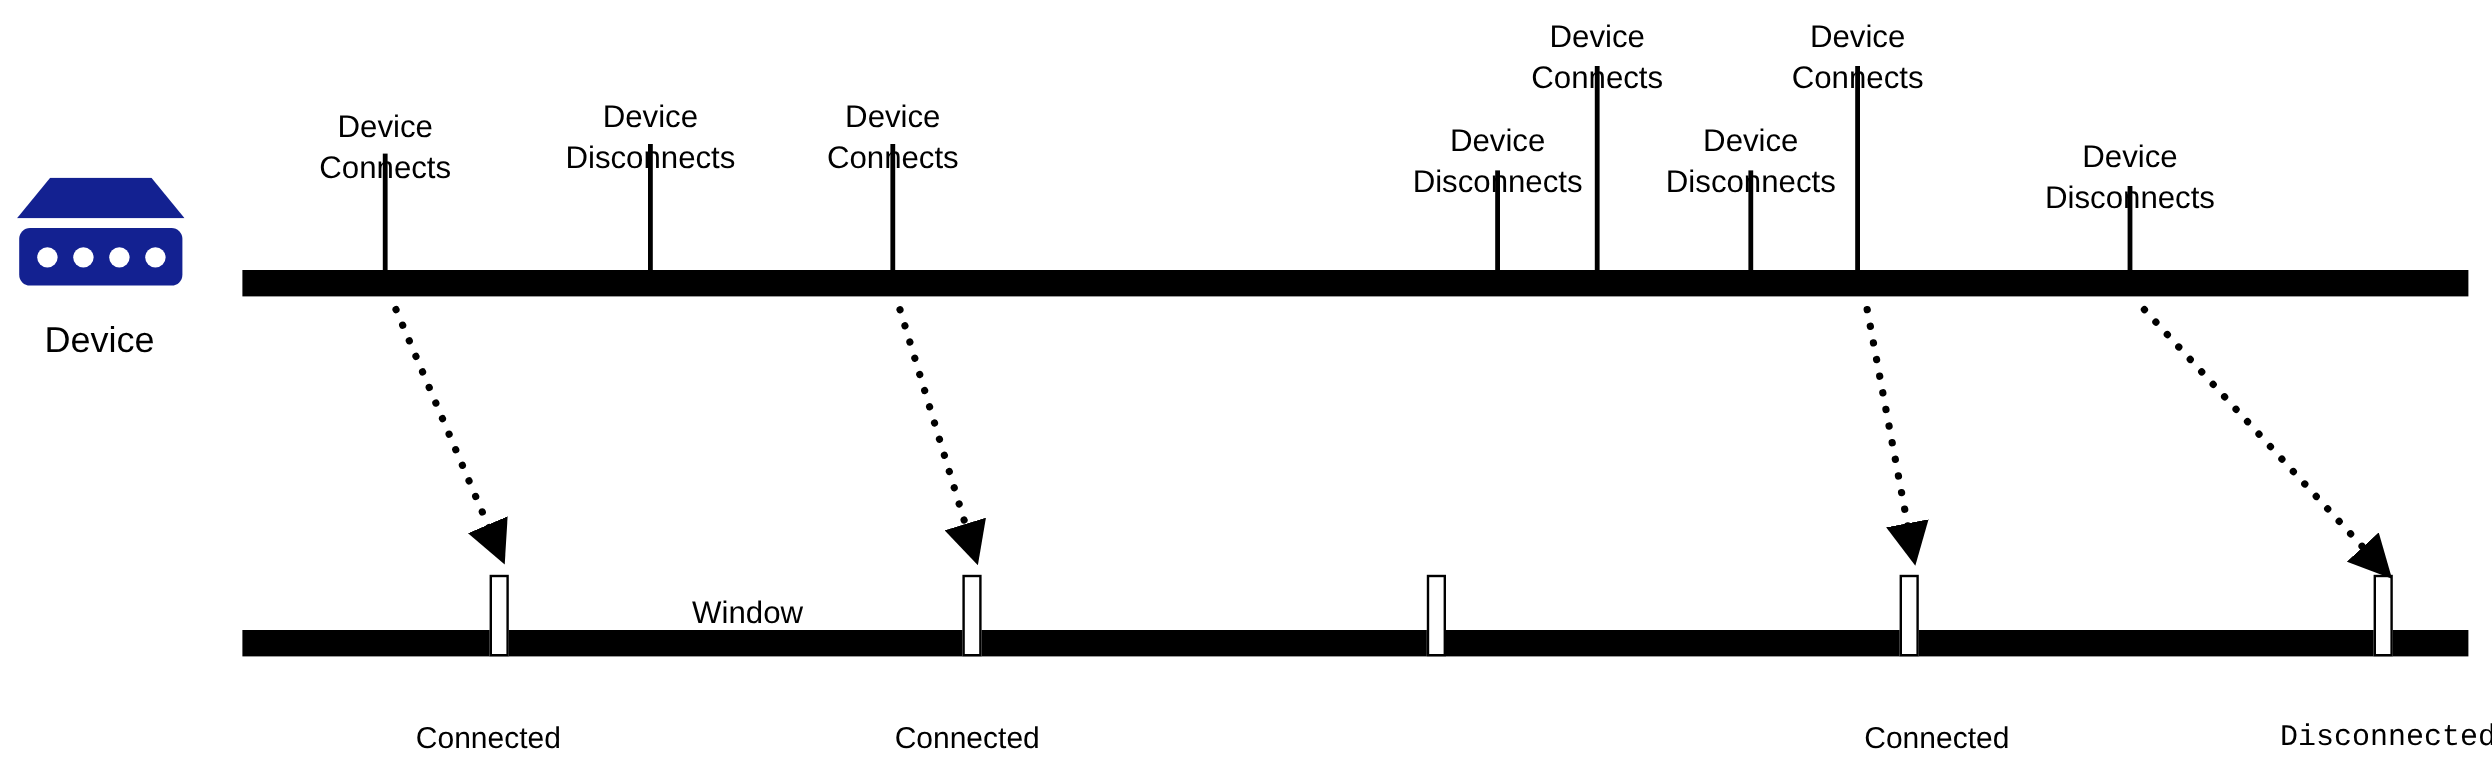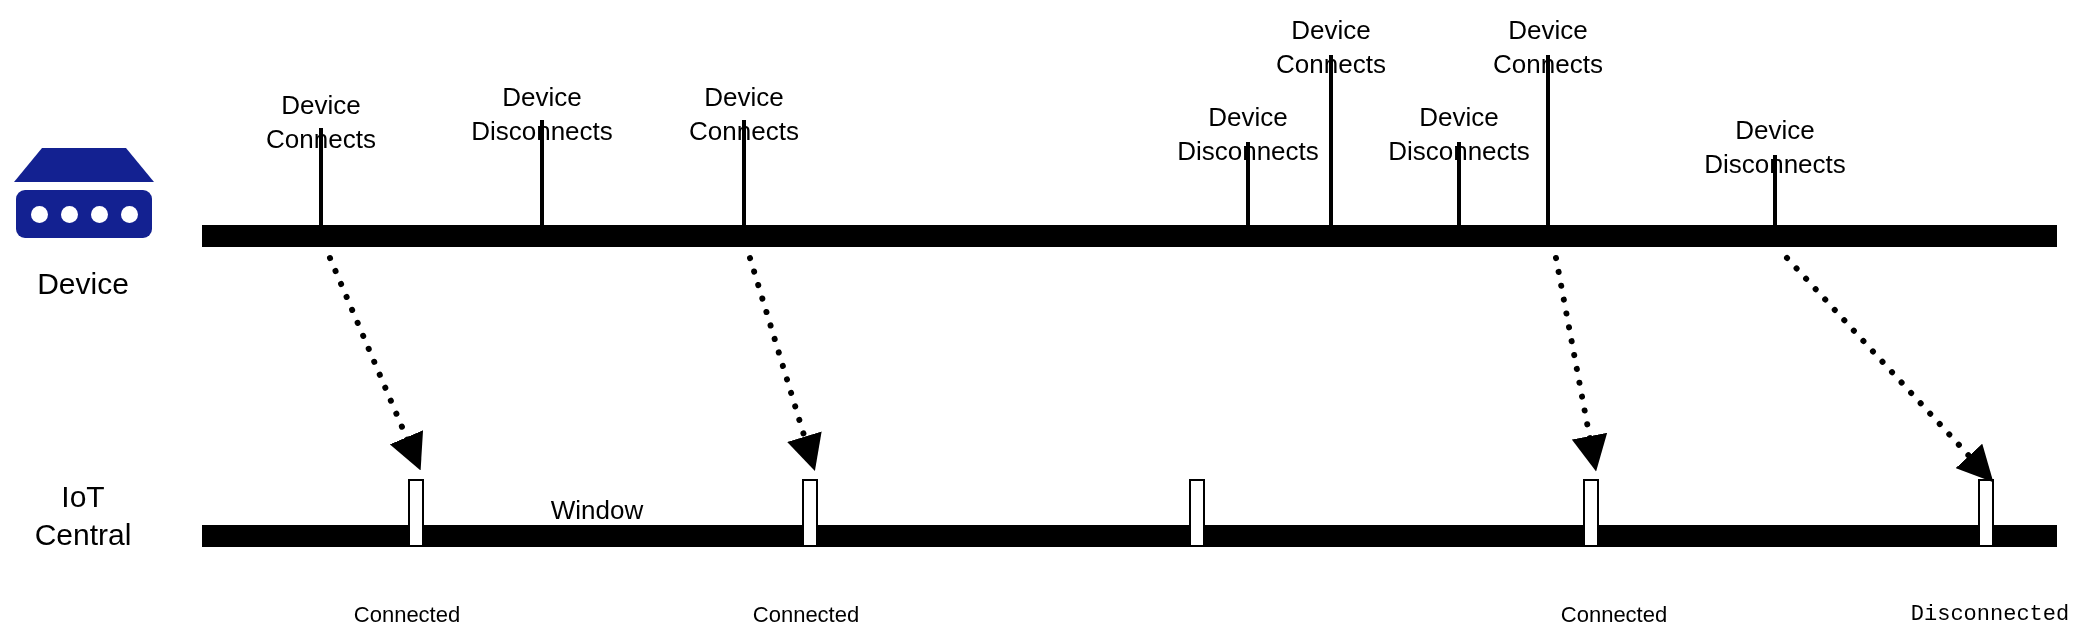--- a/index.html
+++ b/index.html
@@ -108,38 +108,39 @@
     border: 2px solid #000000;
     box-sizing: border-box;
     transform: translateX(-50%);
     top: 479px;
   }
 
   
   .state-caption {
     position: absolute;
     top: 600px;
-    font-size: 22px;
+    font-size: 25px;
     line-height: 30px;
     text-align: right;
     white-space: pre;
     transform: translateX(-50%);
     color: #000;
   }
 
   
   #window-caption {
     position: absolute;
     font-size: 26px;
     line-height: 32px;
     text-align: center;
     white-space: pre;
     transform: translateX(-50%);
     top: 494px;
     color: #000;
+    margin-left: 26px;
   }
 
   
   .arrow-layer {
     position: absolute;
     left: 0; top: 0;
     width: 2077px;
     height: 636px;
     pointer-events: none;
   }
@@ -154,22 +155,20 @@
     <div class="body">
       <span class="led"></span>
       <span class="led"></span>
       <span class="led"></span>
       <span class="led"></span>
     </div>
   </div>
 
   <div id="device-label" class="row-label">Device</div>
 
-  <div id="iotc-label" class="row-label">IoT
-Central</div>
 
   <div id="device-timeline" class="timeline-bar"></div>
 
   <div id="iotc-timeline" class="timeline-bar"></div>
 
   <div id="ticks-layer">
       <div class="event-tick" style="left: 321px; top: 128px; height: 97px;"></div>
       <div class="event-tick" style="left: 542px; top: 120px; height: 105px;"></div>
       <div class="event-tick" style="left: 744px; top: 120px; height: 105px;"></div>
       <div class="event-tick" style="left: 1248px; top: 142px; height: 83px;"></div>

